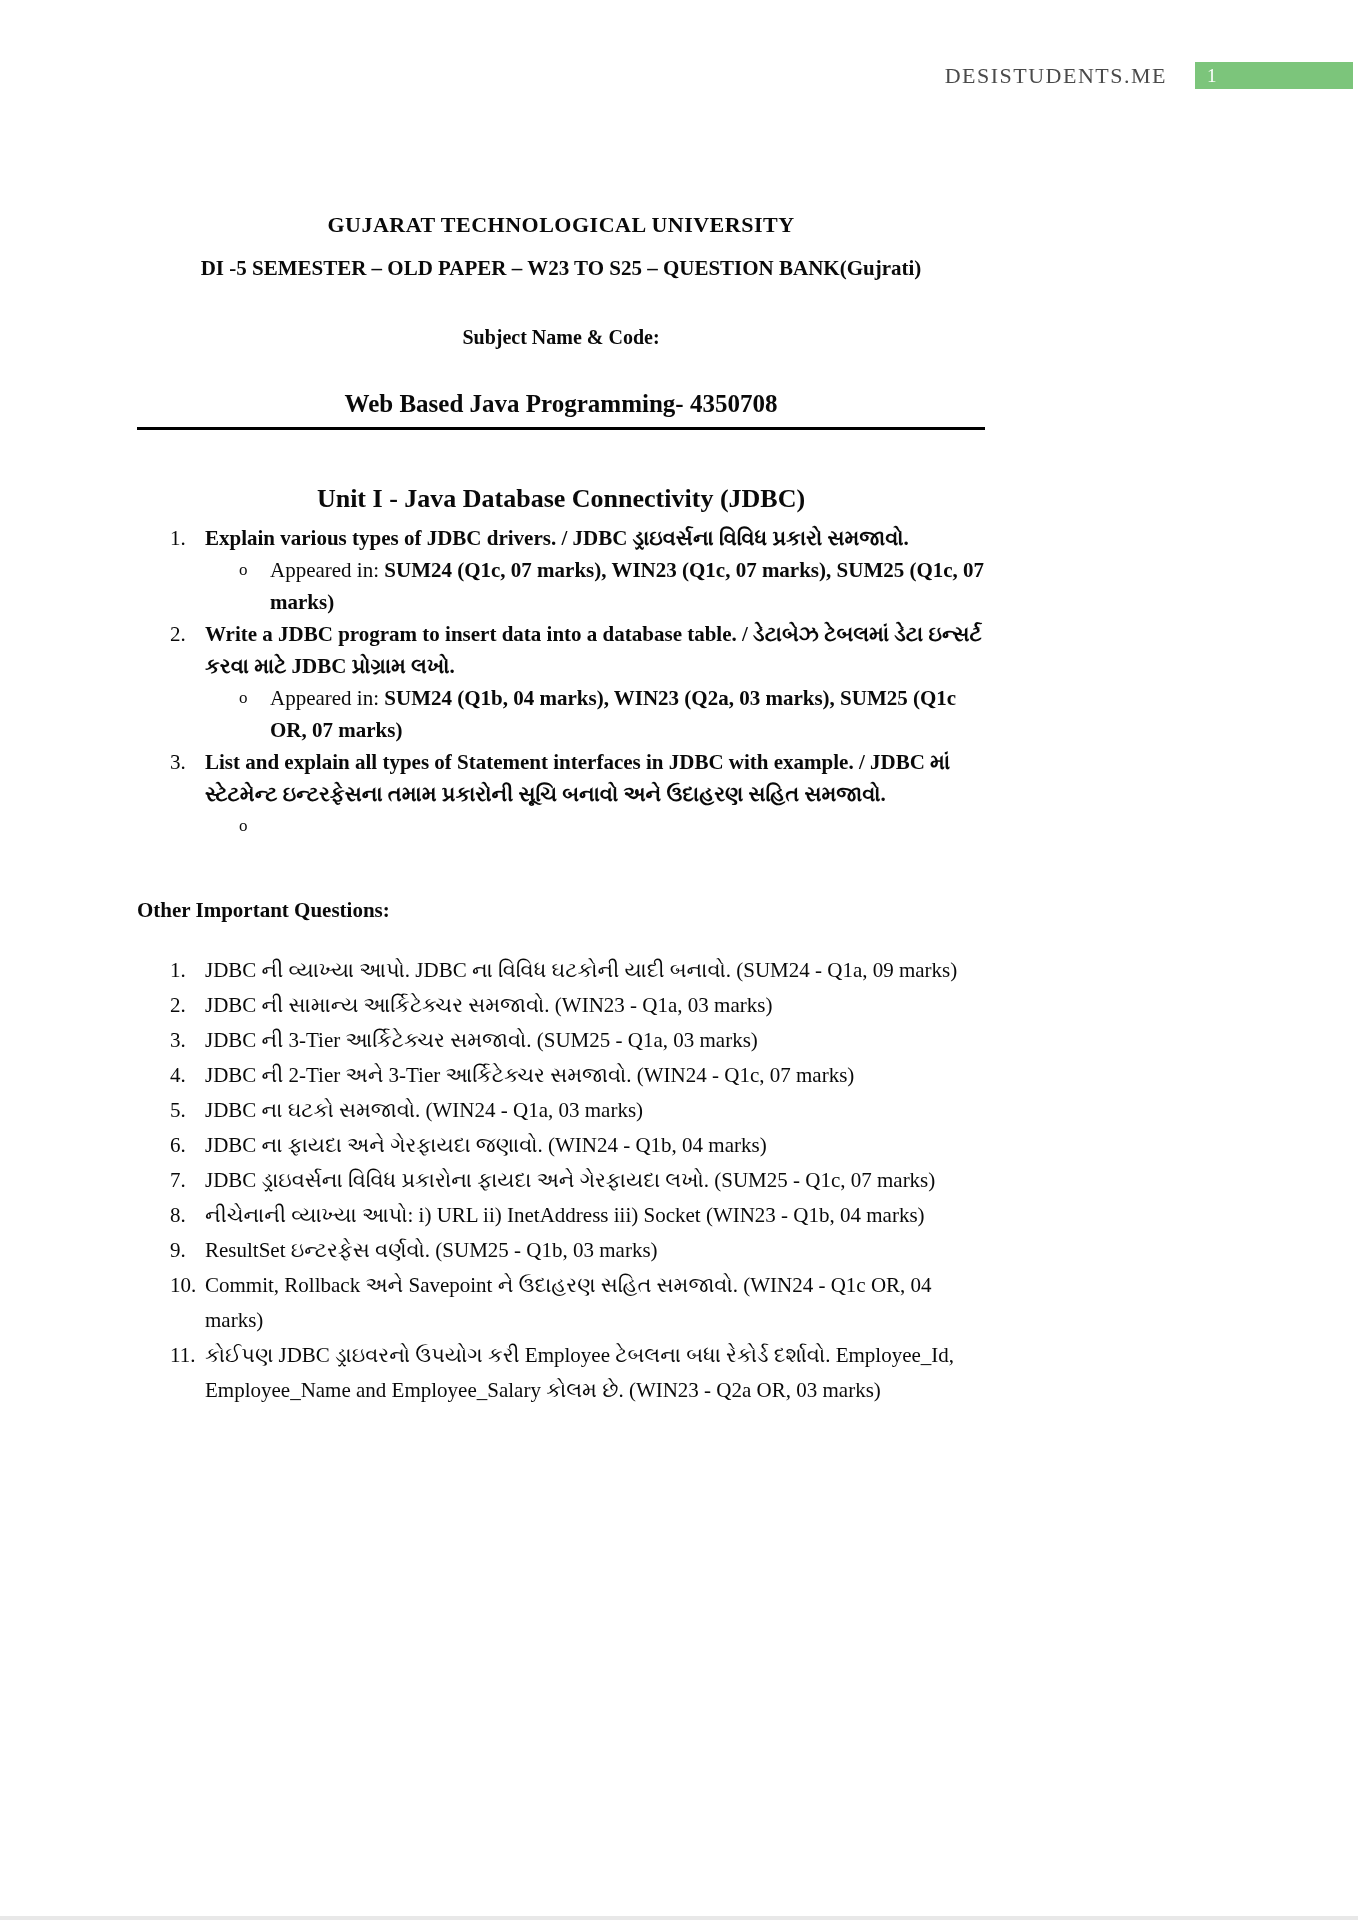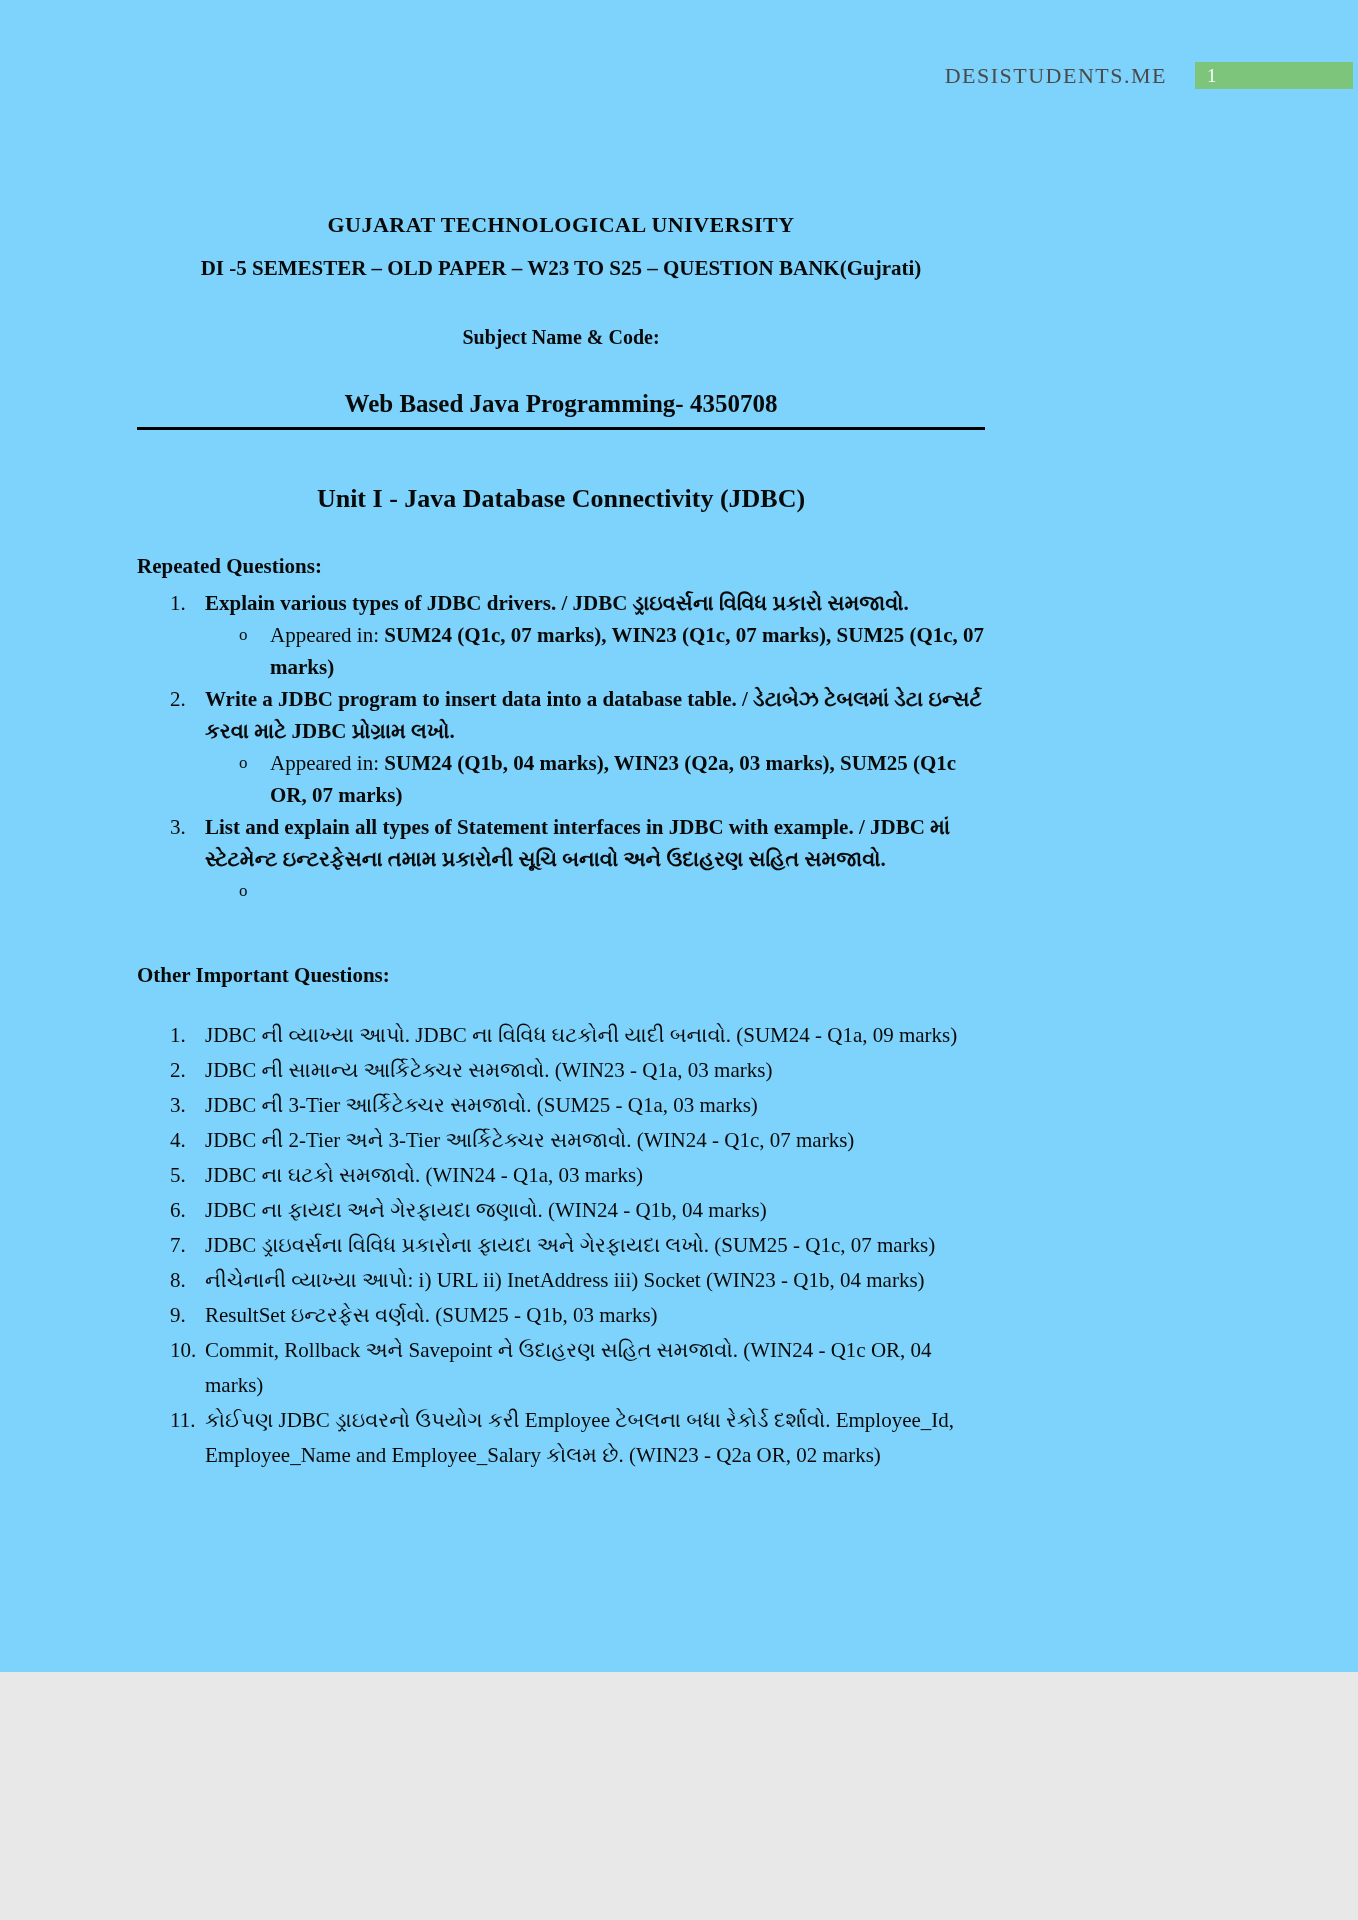--- a/index.html
+++ b/index.html
@@ -1,20 +1,20 @@
 <!DOCTYPE html>
 <html><head>
 <meta charset="utf-8">
 <style>
   html,body { margin:0; padding:0; background:#e8e8e8; }
   .page {
     position:relative;
-    width:1358px; height:1672px;
+    width:1358px; height:1916px;
     margin:0 auto;
-    background:#7dd3fc;
+    background:#ffffff;
     font-family:"Liberation Serif", serif;
     color:#0a0a0a;
     overflow:hidden;
   }
   
   .header {
     position:absolute; top:62px; left:0; right:0;
     display:flex; justify-content:flex-end; align-items:center;
     gap:28px; padding-right:5px;
   }
@@ -87,21 +87,20 @@
   <div class="content">
 
     <div class="title">GUJARAT TECHNOLOGICAL UNIVERSITY</div>
     <div class="subtitle">DI -5 SEMESTER – OLD PAPER – W23 TO S25 – QUESTION BANK(Gujrati)</div>
     <div class="subject-label">Subject Name &amp; Code:</div>
     <div class="subject-name">Web Based Java Programming- 4350708</div>
     <hr class="rule">
     <div class="unit-title">Unit I - Java Database Connectivity (JDBC)</div>
 
     <div class="repeated">
-      <div class="section-heading">Repeated Questions:</div>
       <div class="q-list">
 
         <div class="q-item">
           <span class="q-num">1.</span>
           <span class="q-text">Explain various types of JDBC drivers. / JDBC ડ્રાઇવર્સના વિવિધ પ્રકારો સમજાવો.</span>
         </div>
         <div class="sub-row">
           <span class="sub-marker">o</span>
           <span class="sub-text"><span>Appeared in: </span><span class="appeared-strong">SUM24 (Q1c, 07 marks), WIN23 (Q1c, 07 marks), SUM25 (Q1c, 07 marks)</span></span>
         </div>
@@ -165,20 +164,20 @@
         <div class="q-item">
           <span class="q-num">9.</span>
           <span class="q-text">ResultSet ઇન્ટરફેસ વર્ણવો. (SUM25 - Q1b, 03 marks)</span>
         </div>
         <div class="q-item">
           <span class="q-num">10.</span>
           <span class="q-text">Commit, Rollback અને Savepoint ને ઉદાહરણ સહિત સમજાવો. (WIN24 - Q1c OR, 04 marks)</span>
         </div>
         <div class="q-item">
           <span class="q-num">11.</span>
-          <span class="q-text">કોઈપણ JDBC ડ્રાઇવરનો ઉપયોગ કરી Employee ટેબલના બધા રેકોર્ડ દર્શાવો. Employee_Id, Employee_Name and Employee_Salary કોલમ છે. (WIN23 - Q2a OR, 02 marks)</span>
+          <span class="q-text">કોઈપણ JDBC ડ્રાઇવરનો ઉપયોગ કરી Employee ટેબલના બધા રેકોર્ડ દર્શાવો. Employee_Id, Employee_Name and Employee_Salary કોલમ છે. (WIN23 - Q2a OR, 03 marks)</span>
         </div>
 
       </div>
     </div>
 
   </div>
 </div>
 
 </body></html>

